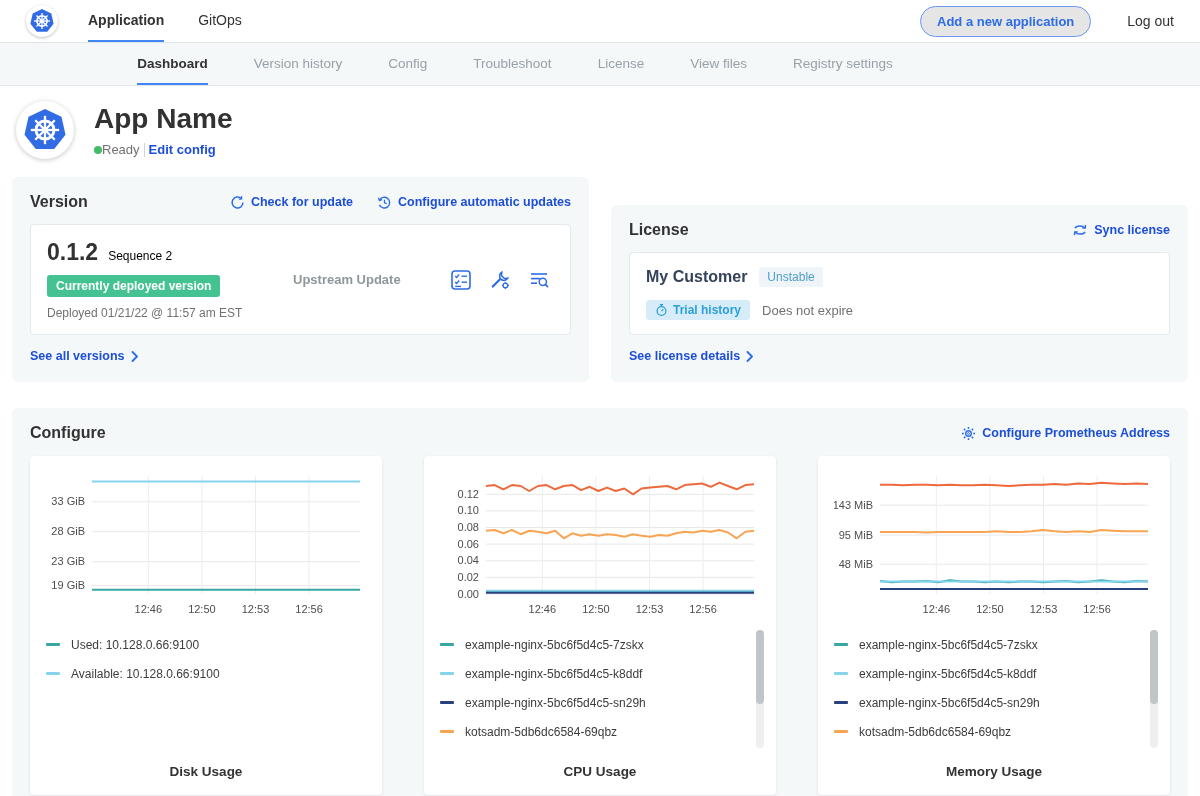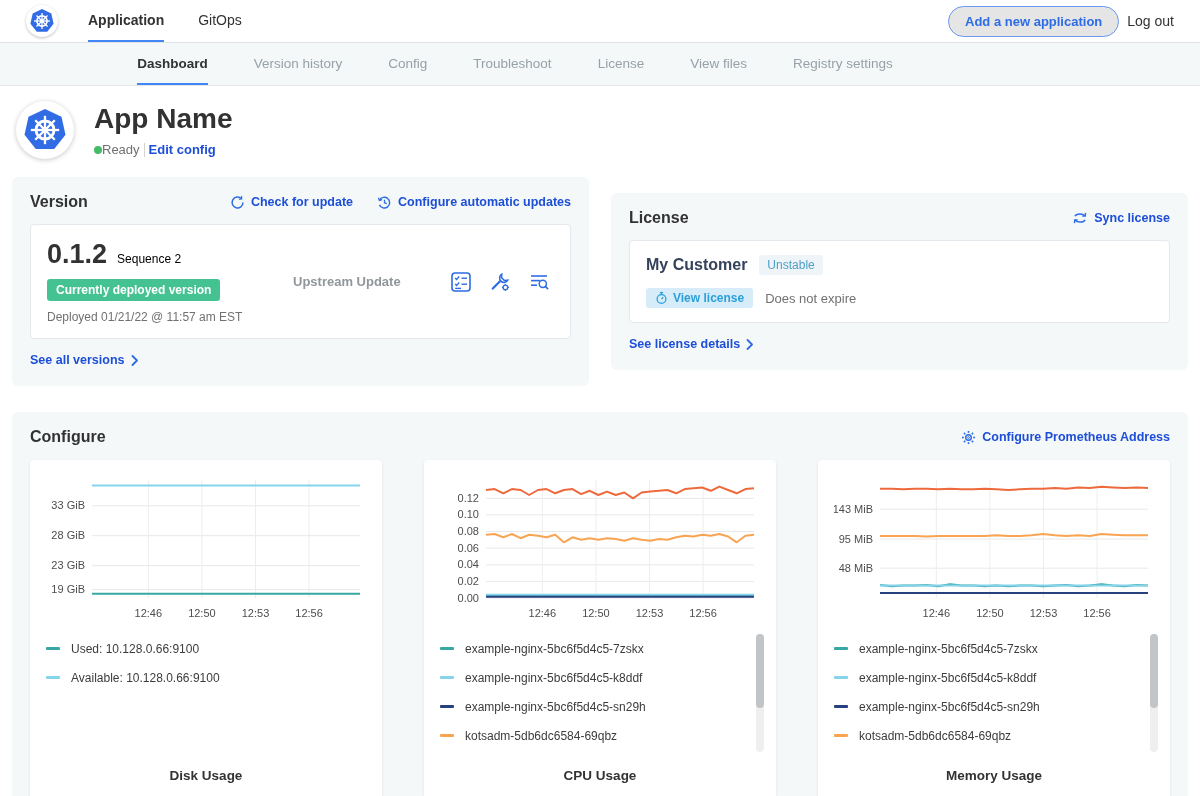--- a/index.html
+++ b/index.html
@@ -9,21 +9,21 @@
   
   .topbar { height:42px; display:flex; align-items:stretch; padding:0 26px; background:#fff; }
   .logo-badge { align-self:center; width:32px; height:32px; border-radius:50%; background:#fff;
     box-shadow:0 1px 3px rgba(0,0,0,.25); display:flex; align-items:center; justify-content:center; }
   .top-tabs { display:flex; margin-left:30px; gap:34px; }
   .top-tab { display:flex; align-items:center; font-size:14px; border-bottom:2px solid transparent; cursor:pointer; }
   .top-tab.active { font-weight:bold; border-bottom-color:#4285f4; }
   .topbar-spacer { flex:1; }
   .add-app-btn { align-self:center; border:1px solid #6b97ee; color:#2d6ce5; font-weight:bold; font-size:13px;
     padding:7px 16px; border-radius:17px; background:#e5e5e5; cursor:pointer; font-family:inherit; }
-  .logout { align-self:center; margin-left:8px; font-size:14px; cursor:pointer;text-align:right; }
+  .logout { align-self:center; margin-left:36px; font-size:14px; cursor:pointer;text-align:right; }
 
   
   .subnav { height:44px; background:#f4f8f9; border-top:1px solid #dfe4e6; border-bottom:1px solid #e3e8ea;
     display:flex; justify-content:center; gap:0; }
   .subnav .tabs { display:flex; gap:46px; margin-left:-170px; }
   .sub-tab { display:flex; align-items:center; font-size:13.5px; color:#98a1a7; border-bottom:2px solid transparent; cursor:pointer; }
   .sub-tab.active { color:#323232; font-weight:bold; border-bottom-color:#4285f4; }
 
   
   .app-header { display:flex; gap:20px; padding:15px 16px 18px; align-items:flex-start; }
@@ -31,31 +31,31 @@
     display:flex; align-items:center; justify-content:center; }
   .app-name { font-size:28px; font-weight:bold; margin-top:2px; }
   .status-row { display:flex; align-items:center; gap:0; margin-top:7px; }
   .dot { width:8px; height:8px; border-radius:50%; background:#44bb66; }
   .status-text { font-size:13px; color:#717171; }
   .vdiv { width:1px; height:14px; background:#d4d4d4; margin:0 4px; }
   .blue-link { color:#1d4ed8; font-weight:bold; font-size:12.5px; display:inline-flex; align-items:center; gap:6px; cursor:pointer; }
   .blue-link.sm { font-size:13px; }
 
   
-  .cards-row { display:flex; gap:22px; padding:0 12px; align-items:center; }
+  .cards-row { display:flex; gap:22px; padding:0 12px; align-items:flex-end; }
   .panel { background:#f4f8f9; border-radius:6px; padding:16px 18px 18px; flex:1; }
   .panel-head { display:flex; justify-content:space-between; align-items:center; margin-bottom:13px; }
   .panel-title { font-size:16px; font-weight:bold; }
   .panel-links { display:flex; gap:24px; }
   .inner-card { background:#fff; border:1px solid #e3e9ec; border-radius:4px; padding:14px 16px; }
 
   .version-inner { display:flex; align-items:center; }
   .v-left { width:236px; }
   .v-num-row { display:flex; align-items:baseline; gap:10px; }
-  .v-num { font-size:27px; font-weight:bold; }
+  .v-num { font-size:23px; font-weight:bold; }
   .v-seq { font-size:12px; color:#000000; }
   .deployed-badge { display:inline-block; margin-top:9px; background:#44c292; color:#fff; font-size:12px;
     font-weight:bold; padding:4px 9px; border-radius:3px; }
   .deployed-at { margin-top:9px; font-size:12px; color:#717171; }
   .release-type { flex:1; font-size:13px; font-weight:bold; color:#8f979b; padding-left:10px; }
   .v-icons { display:flex; gap:17px; align-items:center; padding-right:4px; }
   .see-link { margin-top:14px; }
 
   .customer-row { display:flex; align-items:center; gap:12px; }
   .customer-name { font-size:16px; font-weight:bold; color:#34425b; }
@@ -232,21 +232,21 @@
         <span class="badge-unstable">Unstable</span>
       </div>
       <div class="lic-row2">
         <span class="badge-trial">
           <svg class="icon" width="13" height="14" viewBox="0 0 13 14" fill="none" stroke="#2ba0da">
             <circle cx="6.5" cy="8" r="4.4" stroke-width="1.3"></circle>
             <line x1="6.5" y1="3.6" x2="6.5" y2="2" stroke-width="1.3"></line>
             <line x1="4.9" y1="1.6" x2="8.1" y2="1.6" stroke-width="1.3"></line>
             <line x1="6.5" y1="8" x2="8.3" y2="6.3" stroke-width="1.2"></line>
           </svg>
-          <span>View license</span>
+          <span>Trial history</span>
         </span>
         <span class="expiry">Does not expire</span>
       </div>
     </div>
     <div class="blue-link see-link">
       <span>See license details</span>
       <svg class="icon" width="8" height="11" viewBox="0 0 8 11" fill="none" stroke="#2d6ce5">
         <polyline points="1.5,1 6,5.5 1.5,10" stroke-width="1.8" stroke-linecap="round" stroke-linejoin="round"></polyline>
       </svg>
     </div>

